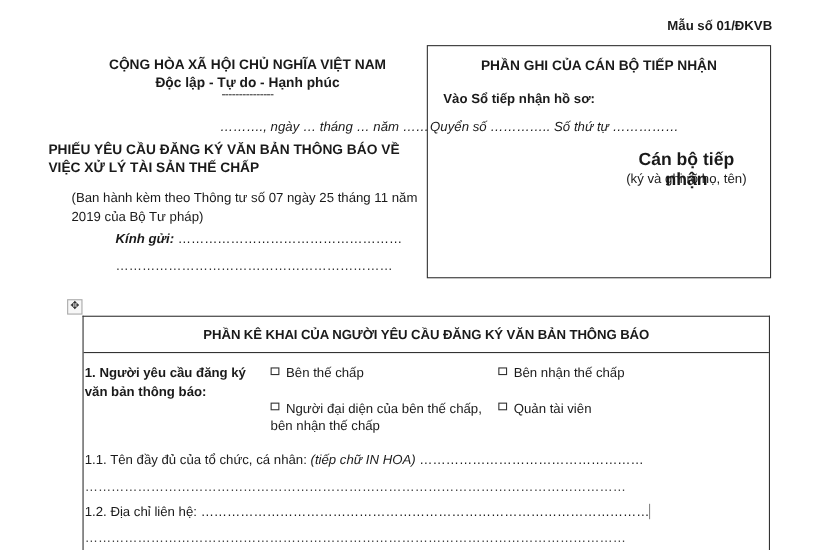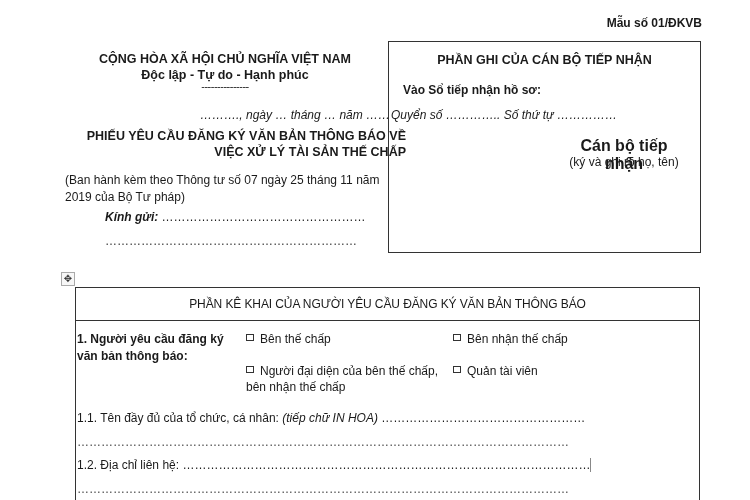--- a/index.html
+++ b/index.html
@@ -13,21 +13,21 @@
     .i { font-style: italic; }
 
     .form-code { right: 48px; top: 16px; font-size: 12px; font-weight: bold; }
 
     .left-col { left: 75px; width: 300px; }
     .nation { top: 52px; font-size: 12.5px; font-weight: bold; text-align: center; width: 300px; }
     .motto { top: 68px; font-size: 12.5px; font-weight: bold; text-align: center; width: 300px; }
     .dashes { top: 80px; font-size: 11px; text-align: center; width: 300px; letter-spacing: -0.5px; }
     .date-line { left: 200px; top: 108px; font-size: 12px; font-style: italic; white-space: nowrap; }
 
-    .doc-title { top: 128px; left: 76px; width: 330px; font-size: 12.5px; font-weight: bold; text-align: right; line-height: 16px; }
+    .doc-title { top: 128px; left: 44px; width: 330px; font-size: 12.5px; font-weight: bold; text-align: left; line-height: 16px; }
     .issued { top: 172px; left: 65px; width: 320px; font-size: 12px; text-align: left; line-height: 17px; }
     .kinh-gui { left: 105px; top: 210px; font-size: 12px; white-space: nowrap; }
     .kinh-gui .lbl { font-weight: bold; font-style: italic; }
     .dots-line2 { left: 105px; top: 234px; font-size: 12px; white-space: nowrap; color: #333; }
 
     .receiver-box {
       left: 388px; top: 41px; width: 311px; height: 210px;
       border: 1.5px solid #333; box-sizing: content-box;
     }
     .rb-title { position: absolute; top: 11px; left: 0; width: 100%; text-align: center; font-size: 12.5px; font-weight: bold; }
@@ -42,21 +42,21 @@
       font-size: 10px; line-height: 12px; text-align: center; color: #333;
     }
 
     .decl-table {
       left: 75px; top: 287px; width: 623px; height: 230px;
       border: 1.5px solid #333; border-bottom: none;
     }
     .decl-head {
       position: absolute; left: 0; top: 0; width: 100%; height: 32px;
       border-bottom: 1.5px solid #333;
-      text-align: center; font-size: 12px; font-weight: normal; line-height: 32px;
+      text-align: center; font-size: 12px; font-weight: bold; line-height: 32px;
       letter-spacing: -0.1px;
     }
     .q1-label { position: absolute; left: 1px; top: 43px; width: 160px; font-size: 12px; font-weight: bold; line-height: 17px; }
     .opt { position: absolute; font-size: 12px; line-height: 16px; }
     .opt .box { display: inline-block; width: 6px; height: 5px; border: 1px solid #333; margin-right: 6px; vertical-align: 2px; }
     .opt1 { left: 170px; top: 43px; }
     .opt2 { left: 377px; top: 43px; }
     .opt3 { left: 170px; top: 75px; width: 200px; }
     .opt4 { left: 377px; top: 75px; }
     .field-line { position: absolute; left: 1px; font-size: 12px; white-space: nowrap; }

